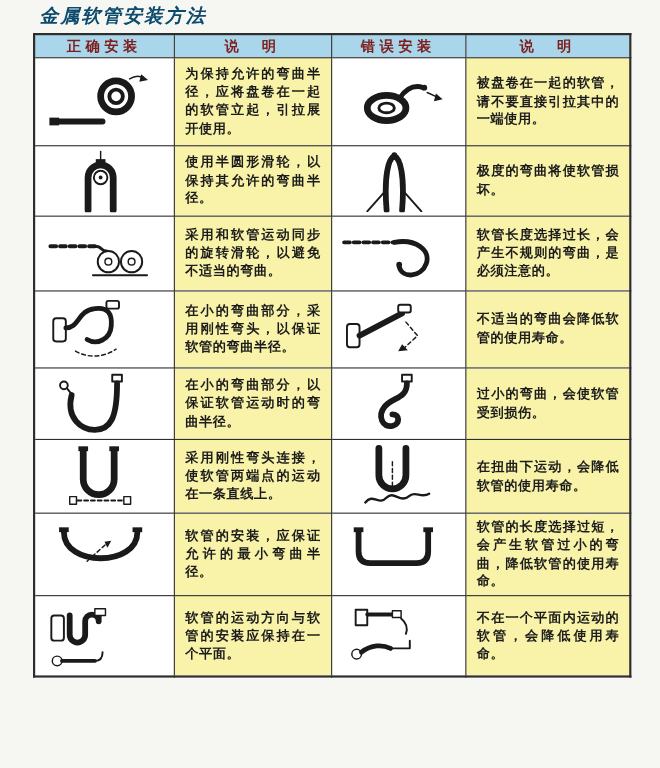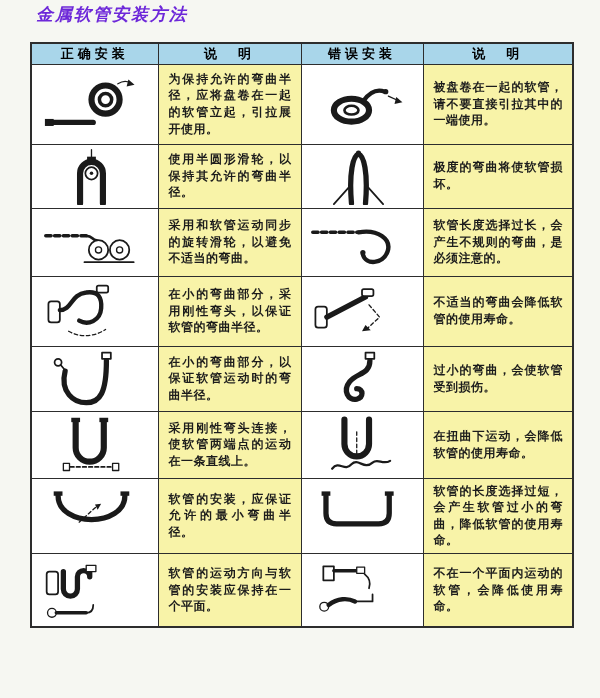--- a/index.html
+++ b/index.html
@@ -5,27 +5,27 @@
   * { margin:0; padding:0; box-sizing:border-box; }
   html,body { width:600px; }
   body {
     width:600px; height:698px;
     background:#f6f7f2;
     font-family:"Liberation Sans", sans-serif;
     color:#1a1a1a;
     overflow:hidden;
   }
   .page-title {
-    margin:3px 0 16px 36px;
+    margin:3px 0 4px 36px;
     font-family:"DejaVu Serif", serif;
     font-style:italic;
     font-weight:bold;
     font-size:17px;
     letter-spacing:2px;
-    color:#6d28d9;
+    color:#0c4a6e;
   }
   table.install-table {
     margin-left:30px;
     width:542px;
     border-collapse:collapse;
     border:2px solid #2d2d2d;
     table-layout:fixed;
     background:#fff;
   }
   .install-table th, .install-table td {
@@ -33,21 +33,21 @@
     vertical-align:middle;
     text-align:center;
     overflow:hidden;
   }
   .install-table th {
     background:#a9d6ea;
     height:21px;
     font-size:13px;
     font-weight:bold;
     letter-spacing:4px;
-    color:#000000;
+    color:#7f1d1d;
   }
   td.desc {
     background:#f8f3a8;
     text-align:left;
     padding:4px 9px 4px 10px;
     font-size:12px;
     font-weight:bold;
     line-height:1.38;
     letter-spacing:0.5px;
     text-align:justify;

